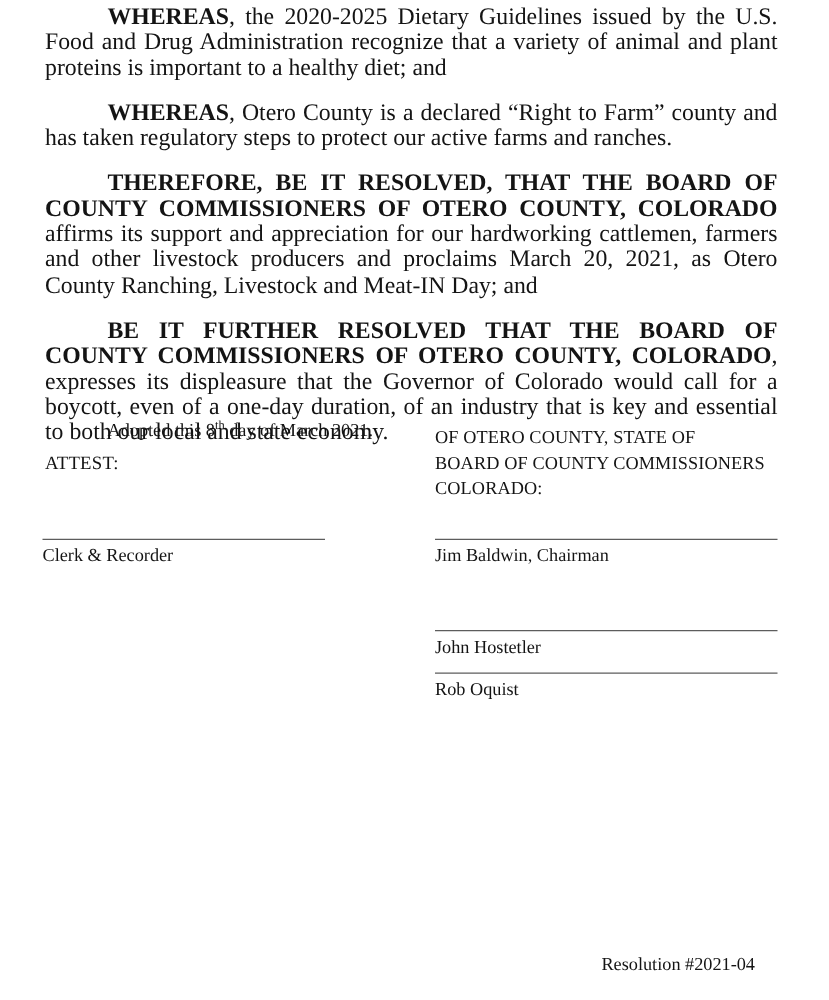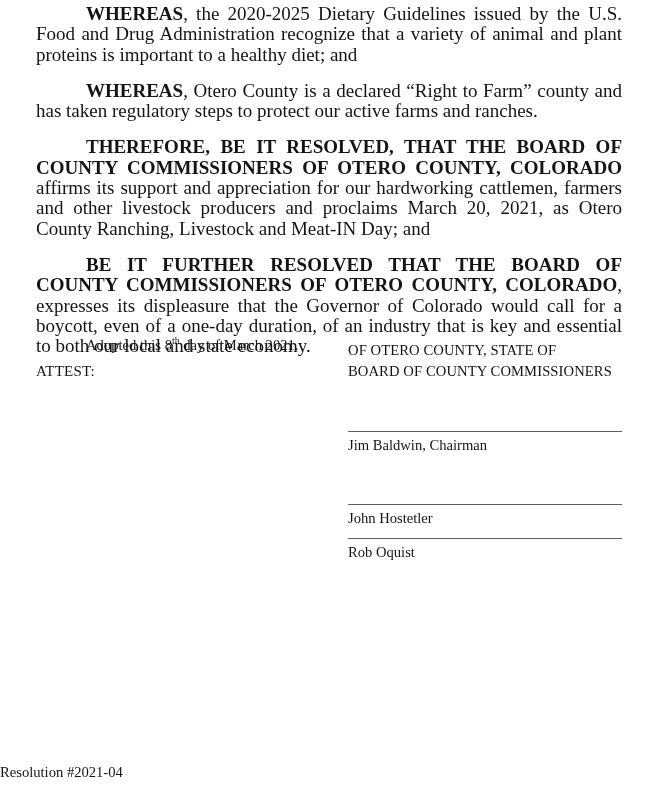--- a/index.html
+++ b/index.html
@@ -113,21 +113,21 @@
   .sig-chair   { left: 348px; top: 431px; width: 274px; }
   .sig-member2 { left: 348px; top: 504px; width: 274px; }
   .sig-member3 { left: 348px; top: 538px; width: 274px; }
 
   
   .footer {
     position: absolute;
     left: 0;
     top: 762px;
     width: 604px;
-    text-align: left;
+    text-align: right;
     font-size: 14.6px;
     line-height: 20px;
   }
 </style>
 </head>
 <body>
 
 <div class="page">
 
   <div class="body-block">
@@ -142,22 +142,27 @@
 
   </div>
 
   <div class="adopted"><span>Adopted this 8</span><sup>th</sup><span> day of March 2021.</span></div>
 
   <div class="attest-label">ATTEST:</div>
 
   <div class="board-block">
     <div>OF OTERO COUNTY, STATE OF</div>
     <div>BOARD OF COUNTY COMMISSIONERS</div>
+    <div class="lastline">COLORADO:</div>
   </div>
 
+  <div class="sig sig-clerk">
+    <div class="rule"></div>
+    <div class="name">Clerk &amp; Recorder</div>
+  </div>
 
   <div class="sig sig-chair">
     <div class="rule"></div>
     <div class="name">Jim Baldwin, Chairman</div>
   </div>
 
   <div class="sig sig-member2">
     <div class="rule"></div>
     <div class="name">John Hostetler</div>
   </div>

